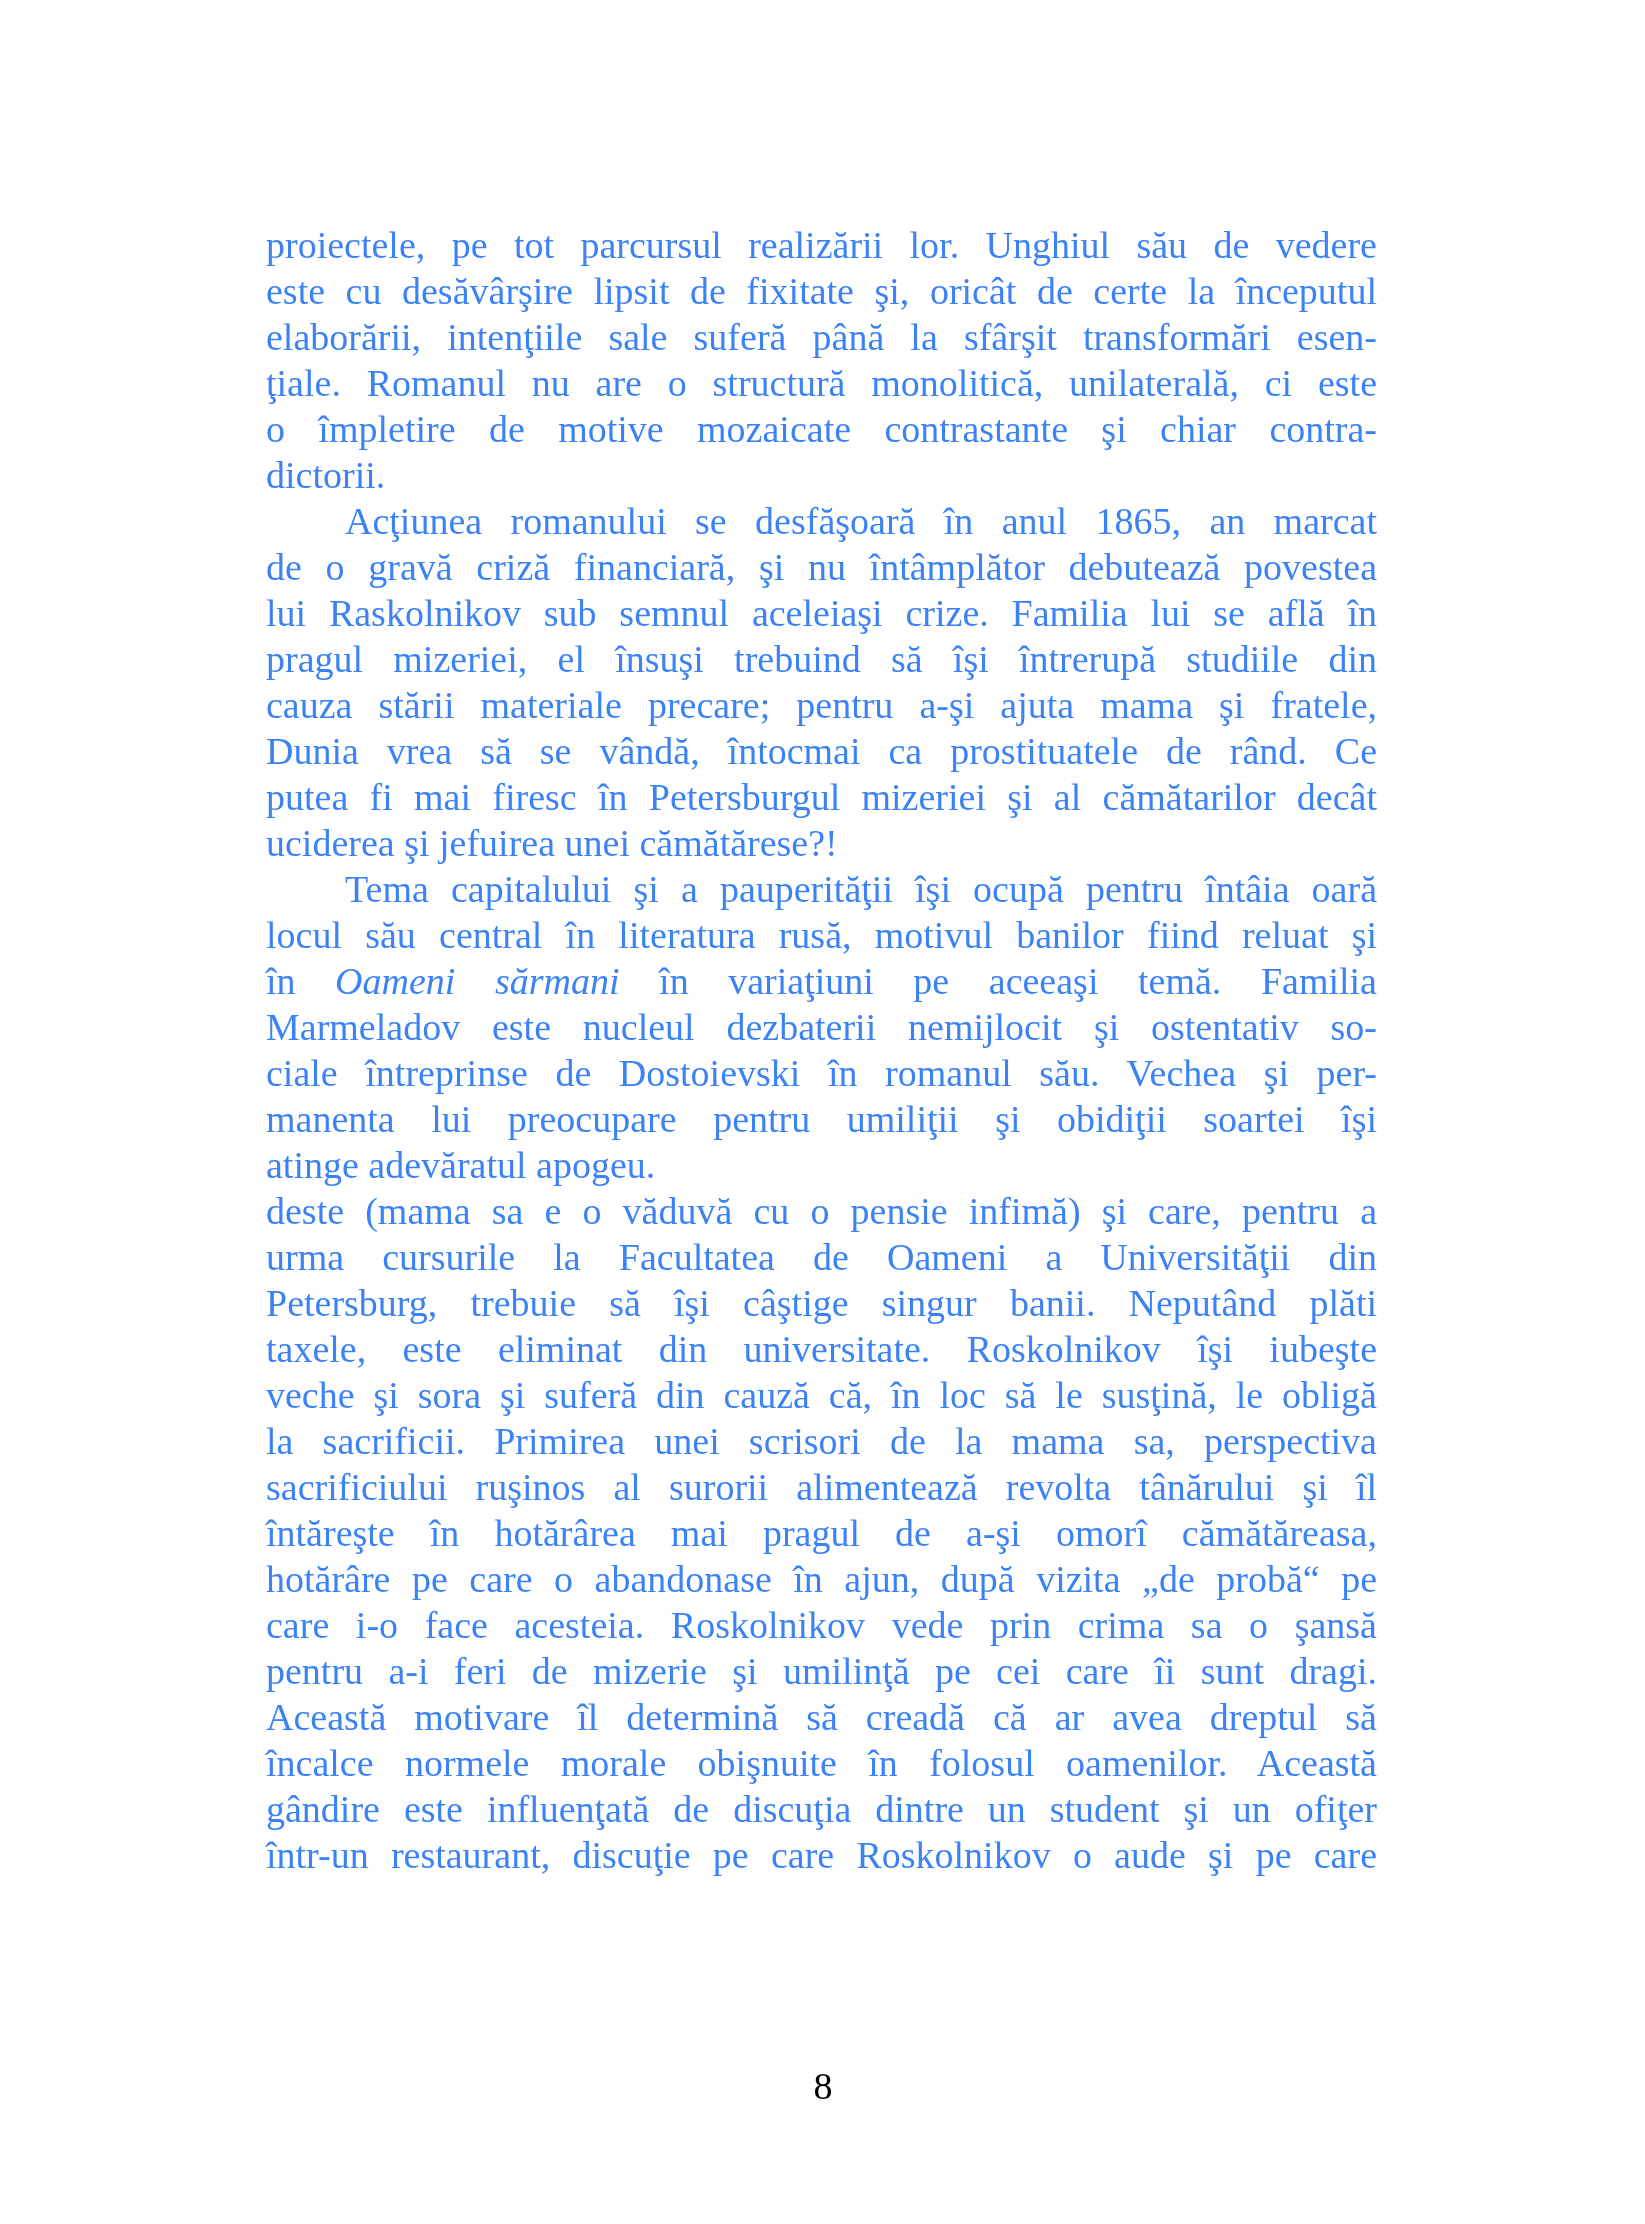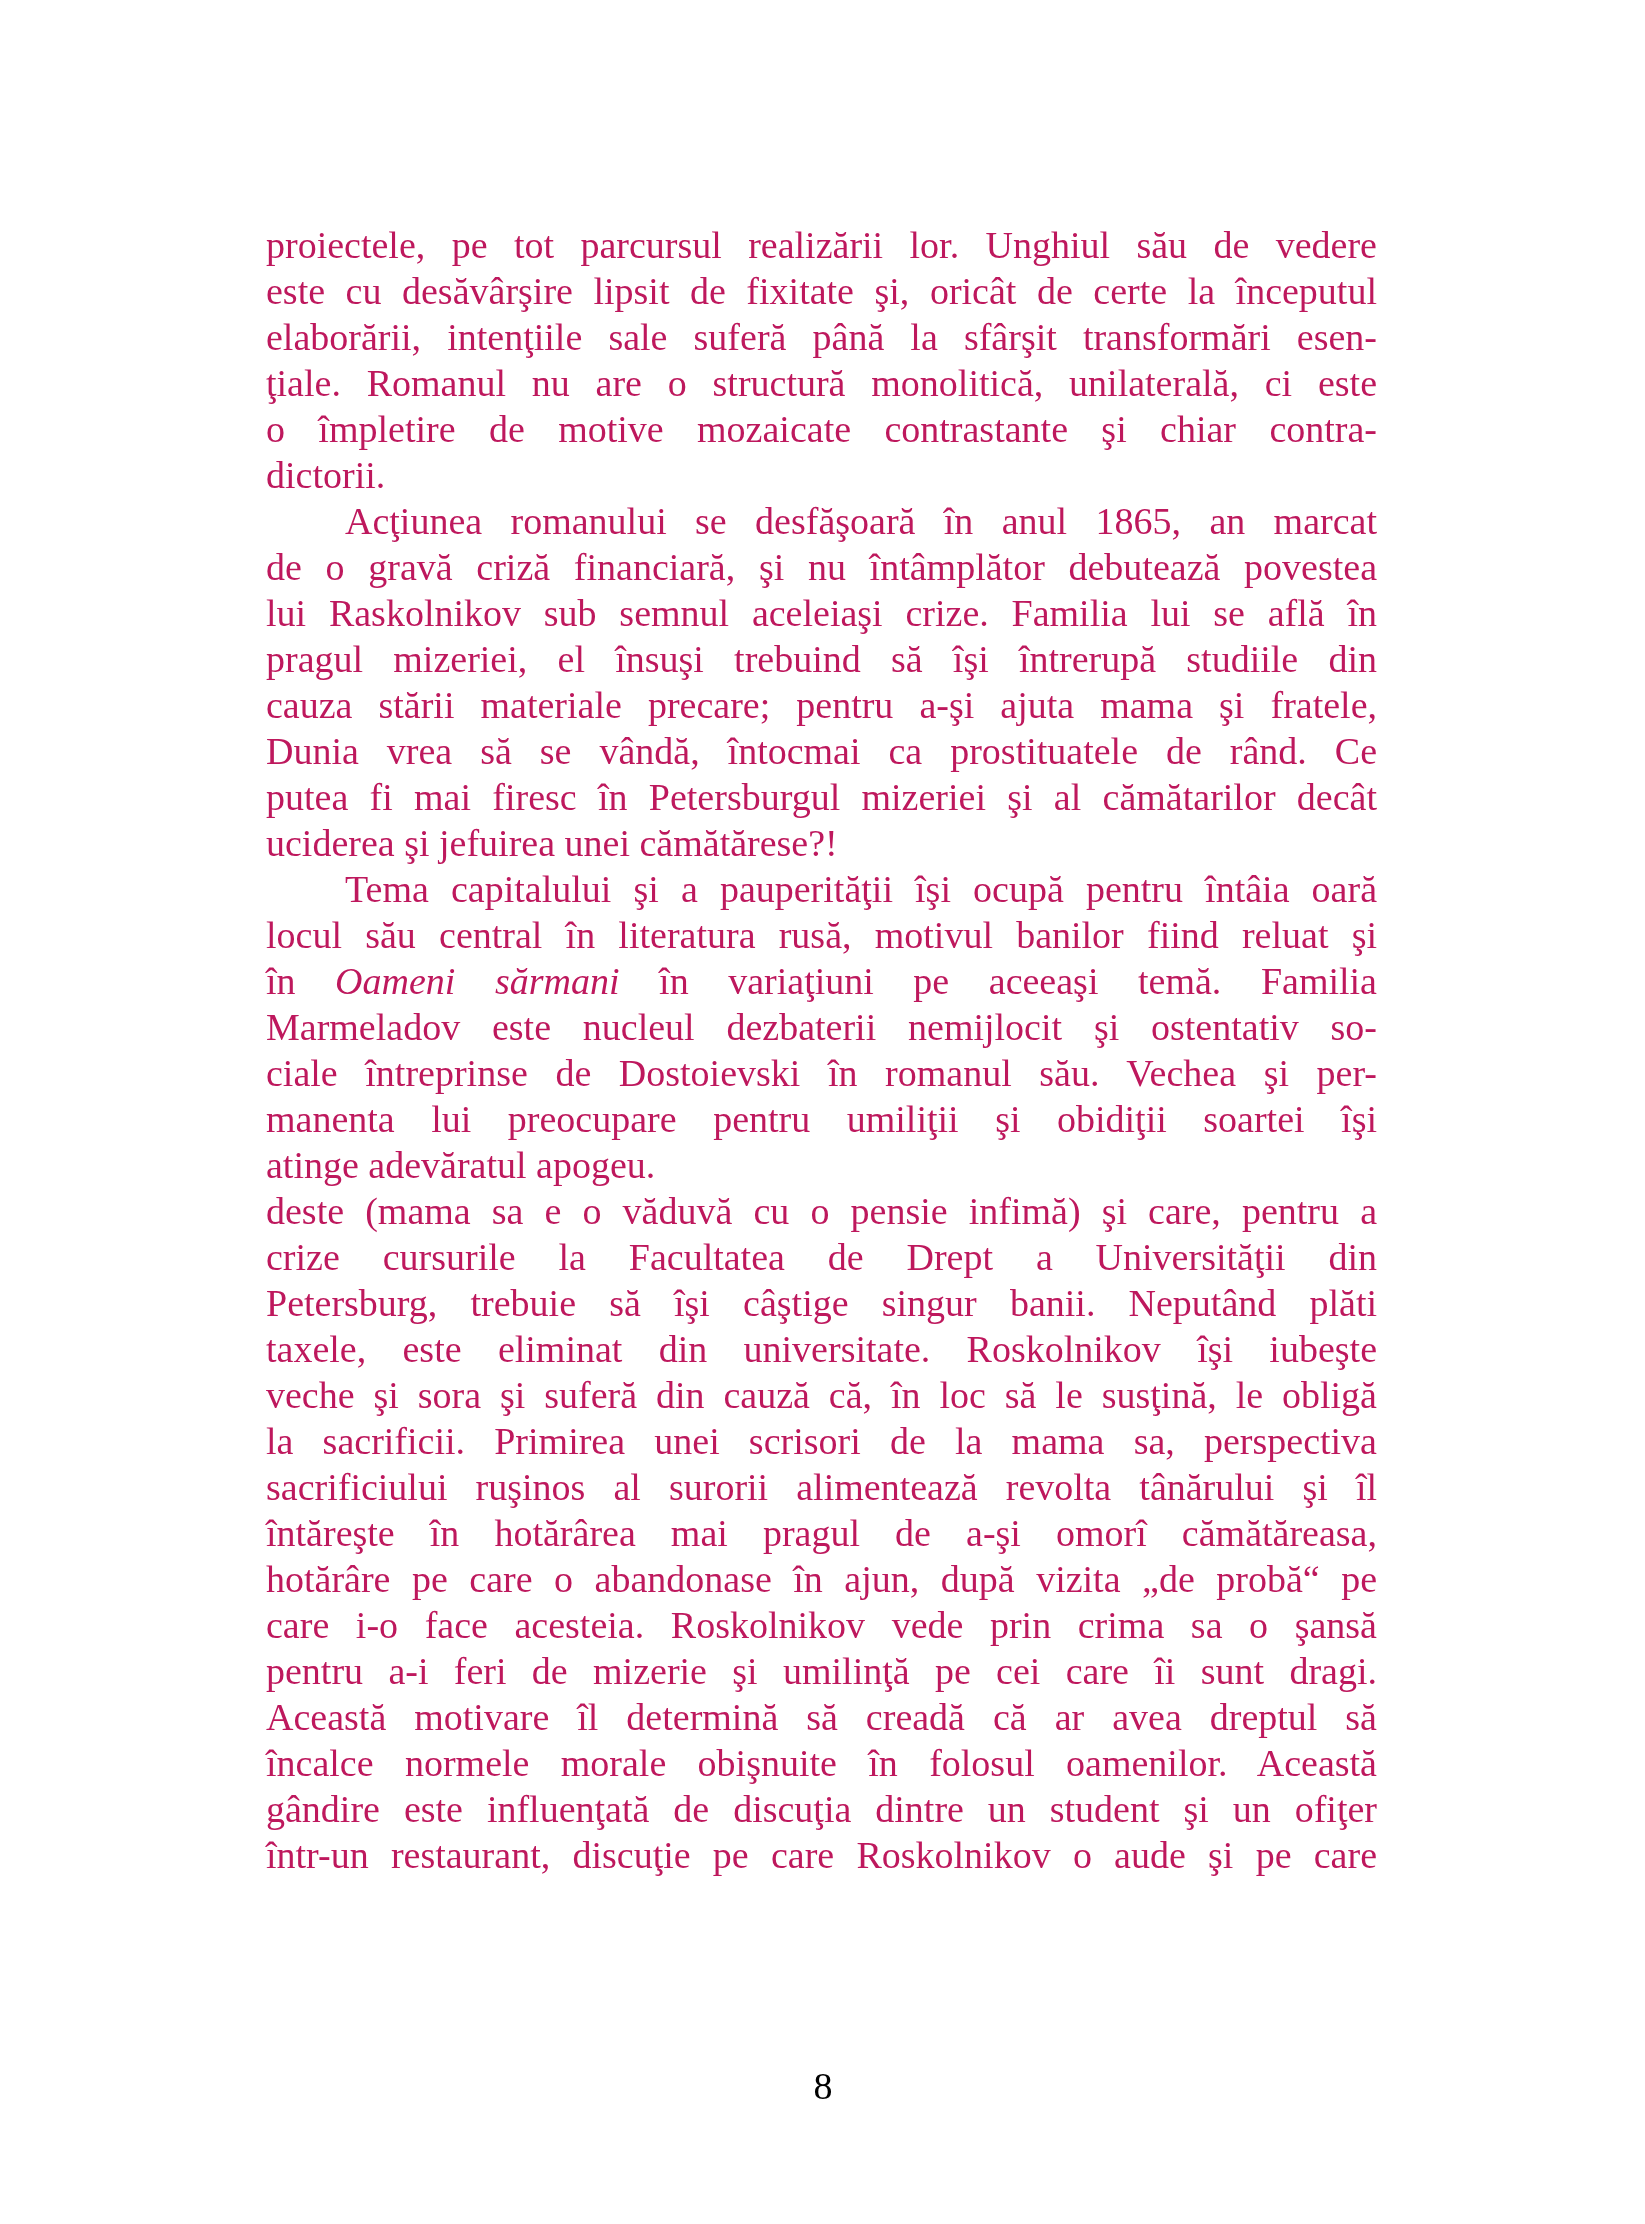--- a/index.html
+++ b/index.html
@@ -6,21 +6,21 @@
   body { width: 1646px; height: 2224px; position: relative; overflow: hidden; }
   .page { position: absolute; left: 0; top: 0; width: 1646px; height: 2224px; background: #fff; }
   .text-block {
     position: absolute;
     left: 266px;
     top: 222px;
     width: 1111px;
     font-family: "Liberation Serif", "DejaVu Serif", serif;
     font-size: 38px;
     line-height: 46px;
-    color: #be185d;
+    color: #3b82f6;
   }
   .line {
     display: block;
     height: 46px;
     white-space: nowrap;
     text-align: justify;
     text-align-last: justify;
     overflow: visible;
   }
   .line.last { text-align-last: left; }
@@ -64,21 +64,21 @@
         <span class="line indent">Tema capitalului şi a pauperităţii îşi ocupă pentru întâia oară</span>
         <span class="line">locul său central în literatura rusă, motivul banilor fiind reluat şi</span>
         <span class="line"><span>în </span><em>Oameni sărmani</em><span> în variaţiuni pe aceeaşi temă. Familia</span></span>
         <span class="line">Marmeladov este nucleul dezbaterii nemijlocit şi ostentativ so-</span>
         <span class="line">ciale întreprinse de Dostoievski în romanul său. Vechea şi per-</span>
         <span class="line">manenta lui preocupare pentru umiliţii şi obidiţii soartei îşi</span>
         <span class="line last">atinge adevăratul apogeu.</span>
       </div>
       <div>
         <span class="line">deste (mama sa e o văduvă cu o pensie infimă) şi care, pentru a</span>
-        <span class="line">crize cursurile la Facultatea de Drept a Universităţii din</span>
+        <span class="line">urma cursurile la Facultatea de Oameni a Universităţii din</span>
         <span class="line">Petersburg, trebuie să îşi câştige singur banii. Neputând plăti</span>
         <span class="line">taxele, este eliminat din universitate. Roskolnikov îşi iubeşte</span>
         <span class="line">veche şi sora şi suferă din cauză că, în loc să le susţină, le obligă</span>
         <span class="line">la sacrificii. Primirea unei scrisori de la mama sa, perspectiva</span>
         <span class="line">sacrificiului ruşinos al surorii alimentează revolta tânărului şi îl</span>
         <span class="line">întăreşte în hotărârea mai pragul de a-şi omorî cămătăreasa,</span>
         <span class="line">hotărâre pe care o abandonase în ajun, după vizita „de probă“ pe</span>
         <span class="line">care i-o face acesteia. Roskolnikov vede prin crima sa o şansă</span>
         <span class="line">pentru a-i feri de mizerie şi umilinţă pe cei care îi sunt dragi.</span>
         <span class="line">Această motivare îl determină să creadă că ar avea dreptul să</span>

